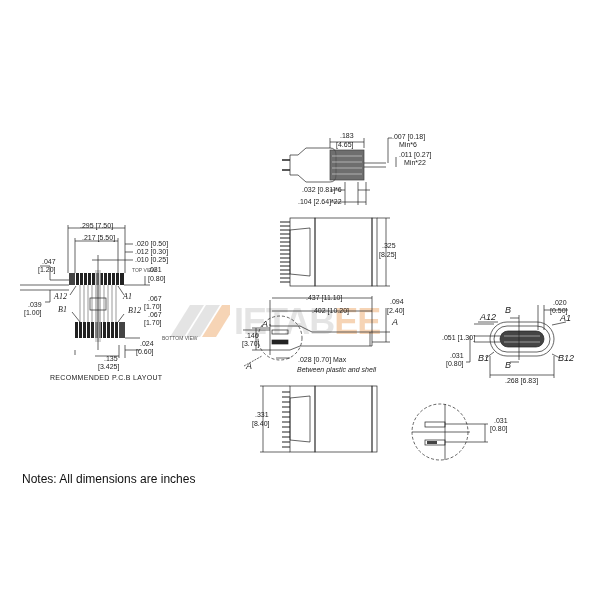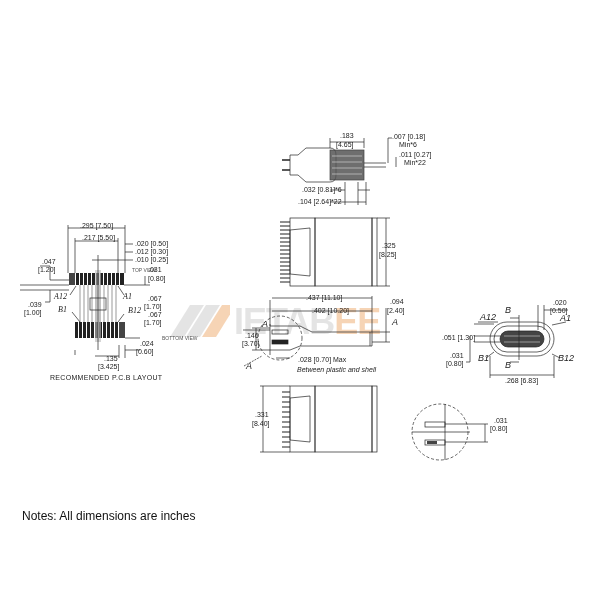--- a/index.html
+++ b/index.html
@@ -4,21 +4,21 @@
 <style>
   html, body { margin:0; padding:0; background:#ffffff; }
   body { width:600px; height:600px; position:relative; overflow:hidden; font-family:"Liberation Sans", sans-serif; }
   #drawing { position:absolute; left:0; top:0; width:600px; height:600px; }
   .lbl { position:absolute; font-size:7px; line-height:8px; color:#222; white-space:nowrap; font-family:"Liberation Sans", sans-serif; }
   .lbl.it { font-style:italic; }
   .lbl.pin { font-size:8px; font-style:italic; font-family:"Liberation Serif", serif; }
   .lbl.pin2 { font-size:9px; font-style:italic; }
   .lbl.tiny { font-size:5px; color:#555; }
   .lbl.cap { font-size:7px; letter-spacing:0.3px; }
-  .notes { position:absolute; left:22px; top:472px; font-size:12px; color:#111; font-family:"Liberation Sans", sans-serif;margin-top:37px; }
+  .notes { position:absolute; left:22px; top:472px; font-size:12px; color:#111; font-family:"Liberation Sans", sans-serif; }
   .wm { position:absolute; left:210px; top:282px; font-size:36px; font-weight:bold; letter-spacing:-1px; color:#cfcfcf; opacity:0.55; font-family:"Liberation Sans", sans-serif;margin-top:19px; }
   .wm .accent { color:#f0b27a; }
 </style>
 </head>
 <body>
 
 <div class="wm">
   <svg width="60" height="36" style="position:absolute;left:-40px;top:2px">
     <polygon points="0,34 14,34 34,2 20,2" fill="#cfcfcf"></polygon>
     <polygon points="16,34 30,34 50,2 36,2" fill="#cfcfcf"></polygon>

